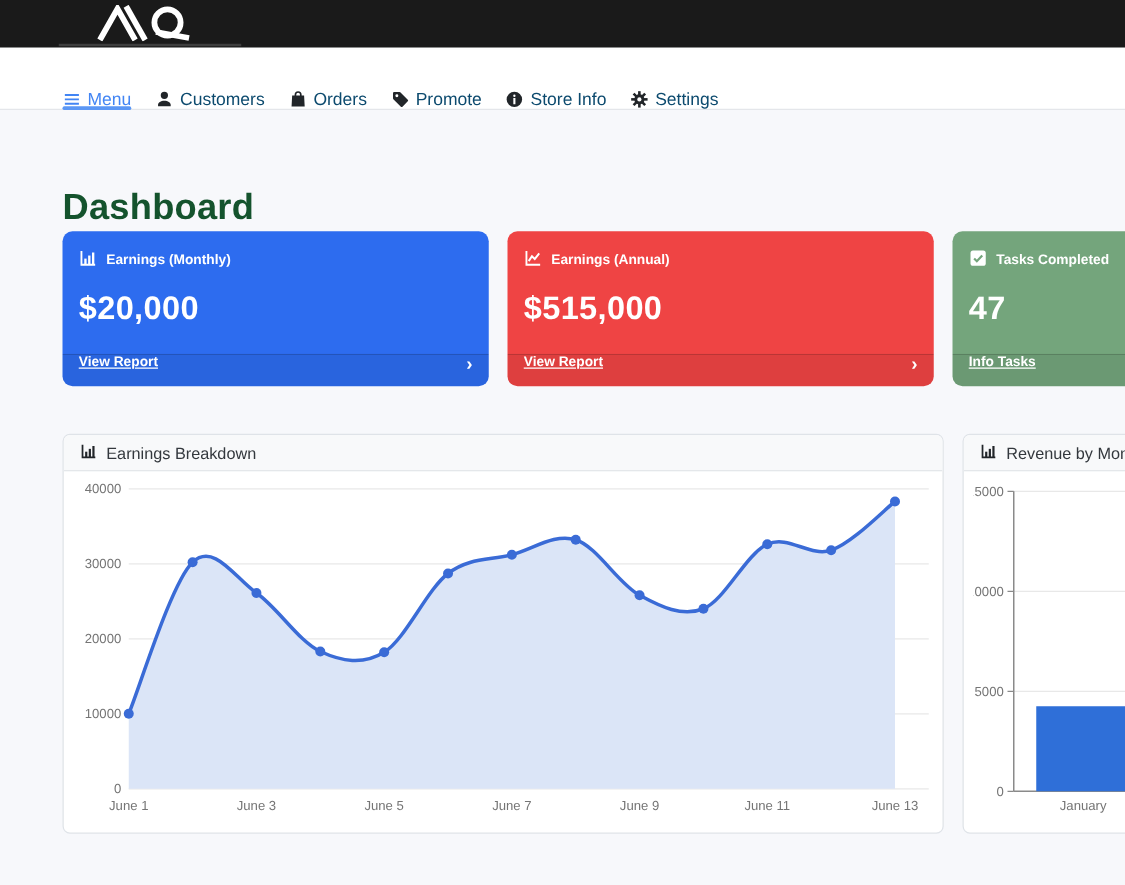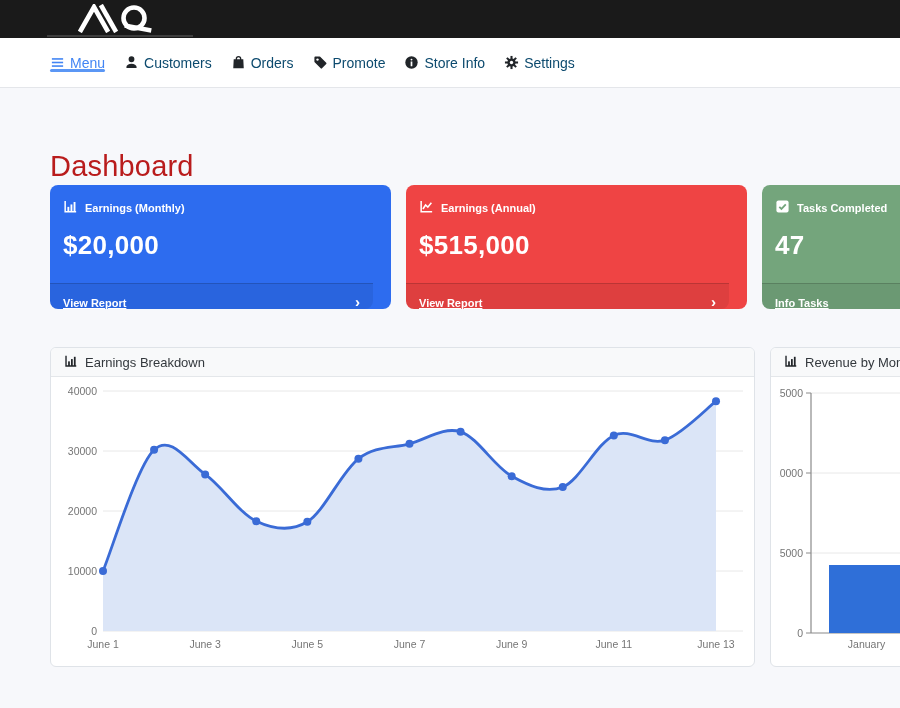--- a/index.html
+++ b/index.html
@@ -34,21 +34,21 @@
     height: 2px;
     background: #3e3e3e;
   }
 
   
   .navbar {
     height: 50px;
     background: #ffffff;
     border-bottom: 1px solid #e4e6ea;
     display: flex;
-    align-items: center;
+    align-items: flex-end;
     padding-left: 50px;
   }
   .nav-item {
     display: flex;
     align-items: center;
     gap: 5px;
     margin-right: 19px;
     font-size: 14px;
     color: #0c4a6e;
     text-decoration: none;
@@ -64,23 +64,23 @@
     bottom: -1px;
     height: 3px;
     border-radius: 3px;
     background: #5b97f5;
   }
 
   
   main { padding: 62px 0 0 50px; }
   h1.page-title {
     font-size: 29px;
-    font-weight: 400;
+    font-weight: 700;
     letter-spacing: 0.2px;
-    color: #b91c1c;
+    color: #14532d;
     margin-bottom: 2px;
   }
 
   
   .stat-row { display: flex; gap: 15px; }
   .stat-card {
     width: 341px;
     height: 124px;
     flex: 0 0 auto;
     border-radius: 8px;
@@ -92,27 +92,27 @@
     display: flex;
     align-items: center;
     gap: 7px;
     font-size: 11px;
     font-weight: bold;
     margin-bottom: 14px;
   }
   .stat-value { font-size: 26px; font-weight: bold; letter-spacing: 0.3px; }
   .stat-footer {
     position: absolute;
-    left: 0; right: 18px; bottom: 0;
+    left: 0; right: 0; bottom: 0;
     height: 26px;
     background: rgba(0,0,0,0.07);
     border-top: 1px solid rgba(0,0,0,0.16);
     border-radius: 0 0 8px 8px;
     display: flex;
-    align-items: flex-end;
+    align-items: flex-start;
     justify-content: space-between;
     padding: 0 13px;
     color: #fff;
     text-decoration: none;
     cursor: pointer;
   }
   .stat-footer .flabel {
     font-size: 11px;
     font-weight: bold;
     text-decoration: underline;

